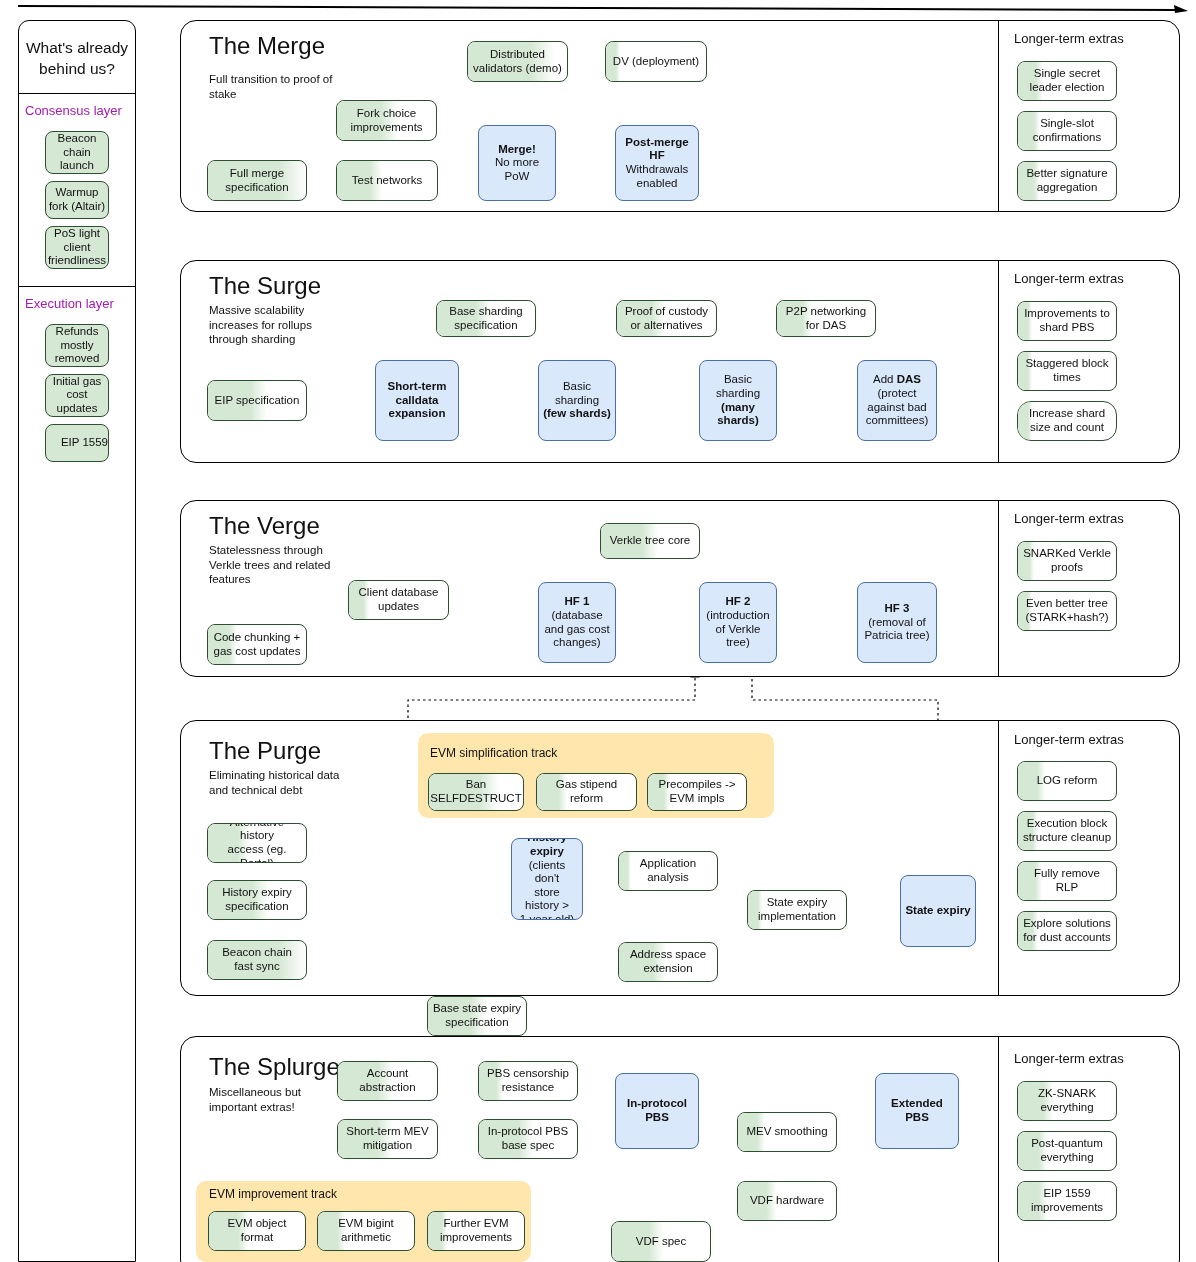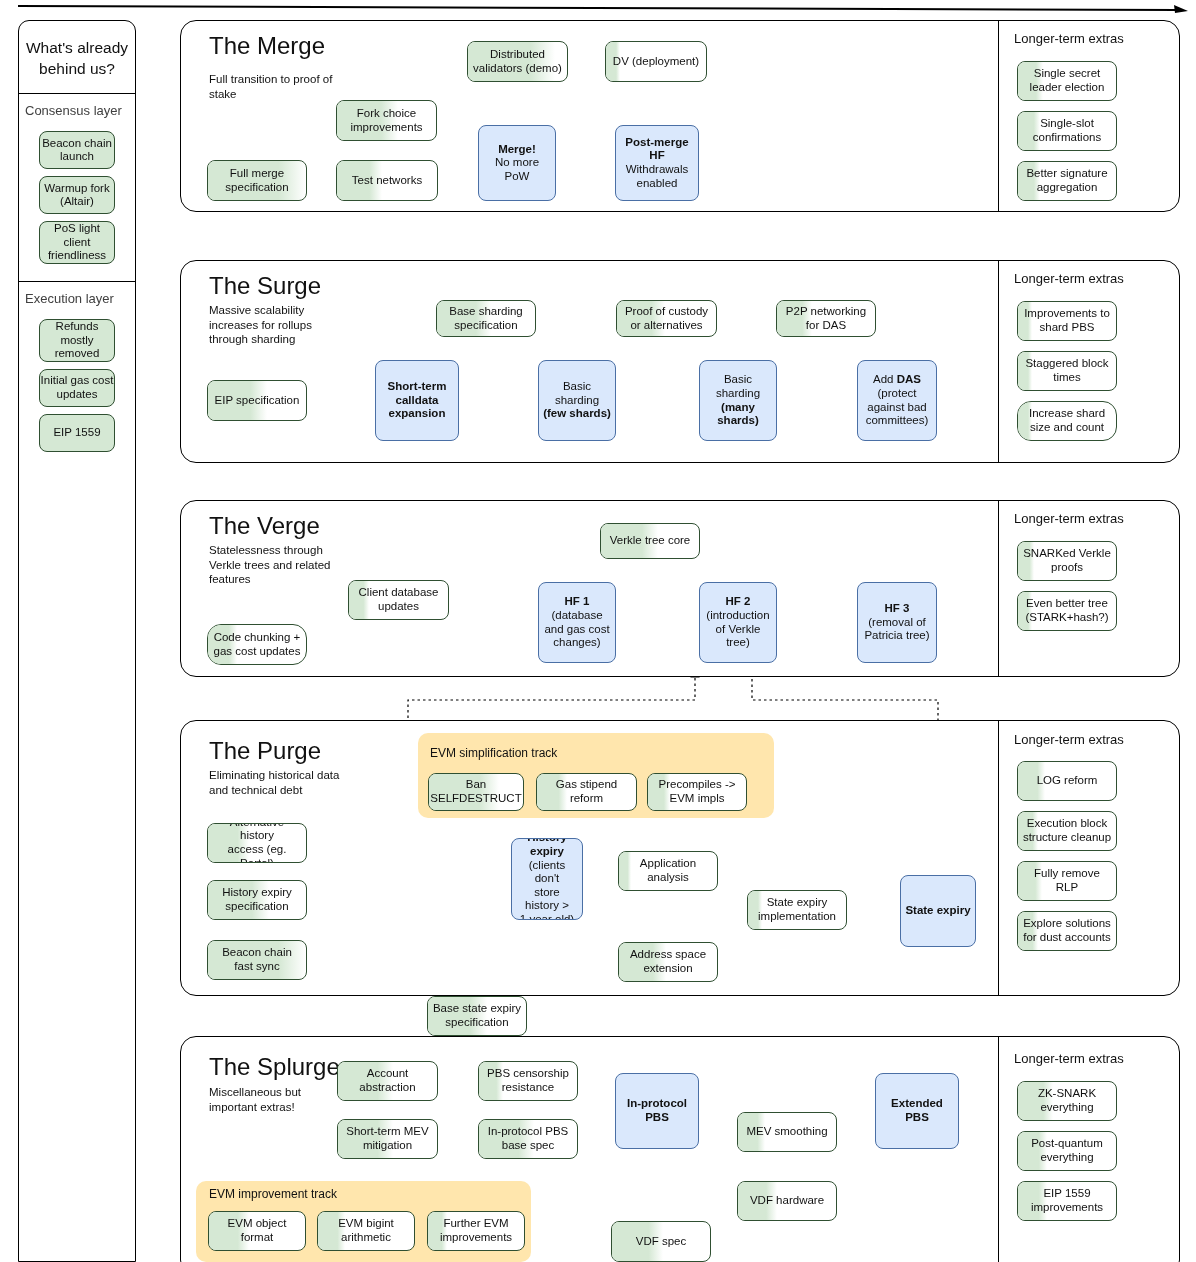--- a/index.html
+++ b/index.html
@@ -17,21 +17,21 @@
   .sidebar{
     position:absolute;left:18px;top:20px;width:118px;height:1242px;
     border:1.4px solid #000;border-radius:11px 11px 0 0;
     background:#fff;box-sizing:border-box;
   }
   .sb-title{
     text-align:center;font-size:15.5px;line-height:21px;color:#111;
     padding:16px 6px 14px;
   }
   .sb-divider{height:1.2px;background:#000;}
-  .sb-sec-label{font-size:13px;padding:9px 0 4px 6px;color:#404040;}
+  .sb-sec-label{font-size:13px;padding:9px 0 4px 6px;color:#a21caf;}
   .sb-boxes{padding:2px 0 10px;}
 
   
   .node{
     position:absolute;box-sizing:border-box;
     border:1.2px solid #3a3a3a;border-radius:8px;
     display:flex;align-items:center;justify-content:center;
     text-align:center;font-size:11.5px;line-height:13.6px;
     overflow:hidden;background:#ffffff;color:#111;
   }
@@ -43,23 +43,23 @@
   }
   .node.green{border-color:#2f4f31;}
   .node.green .fill{
     background:linear-gradient(to right,#d5e8d4 0%,#d5e8d4 72%,rgba(213,232,212,0) 100%);
   }
   .node.blue{background:#dae8fc;border-color:#4a6fa5;}
   .bold{font-weight:bold;}
 
   
   .sbnode{
-    position:relative;margin:7px auto;width:76px;min-height:38px;
+    position:relative;margin:7px auto;width:64px;min-height:38px;
     box-sizing:border-box;border:1.2px solid #2f4f31;border-radius:8px;
-    display:flex;align-items:center;justify-content:center;text-align:center;
+    display:flex;align-items:center;justify-content:flex-end;text-align:center;
     font-size:11.5px;line-height:13.6px;background:#d5e8d4;color:#111;
     overflow:hidden;
   }
 
   
   .phase{
     position:absolute;box-sizing:border-box;
     border:1.4px solid #000;border-radius:16px;background:#fff;
   }
   .phase-title{position:absolute;font-size:24px;color:#111;}
@@ -277,21 +277,21 @@
   <div class="extras-title" style="left:1014px;top:511px;">Longer-term extras</div>
 
   <div class="node green" style="left:600px;top:523px;width:100px;height:36px;">
     <div class="fill" style="width:58%"></div>
       <div class="lbl">Verkle tree core</div>
     </div>
   <div class="node green" style="left:348px;top:580px;width:101px;height:40px;">
     <div class="fill" style="width:20%"></div>
       <div class="lbl">Client database updates</div>
     </div>
-  <div class="node green" style="left:207px;top:624px;width:100px;height:41px;border-radius:14px;">
+  <div class="node green" style="left:207px;top:624px;width:100px;height:41px;">
     <div class="fill" style="width:30%"></div>
       <div class="lbl">Code chunking + gas cost updates</div>
     </div>
   <div class="node blue" style="left:538px;top:582px;width:78px;height:81px;">
     <div class="lbl"><span class="bold">HF 1</span><br>(database<br>and gas cost<br>changes)</div>
     </div>
   <div class="node blue" style="left:699px;top:582px;width:78px;height:81px;">
     <div class="lbl"><span class="bold">HF 2</span><br>(introduction<br>of Verkle<br>tree)</div>
     </div>
   <div class="node blue" style="left:857px;top:582px;width:80px;height:81px;">

